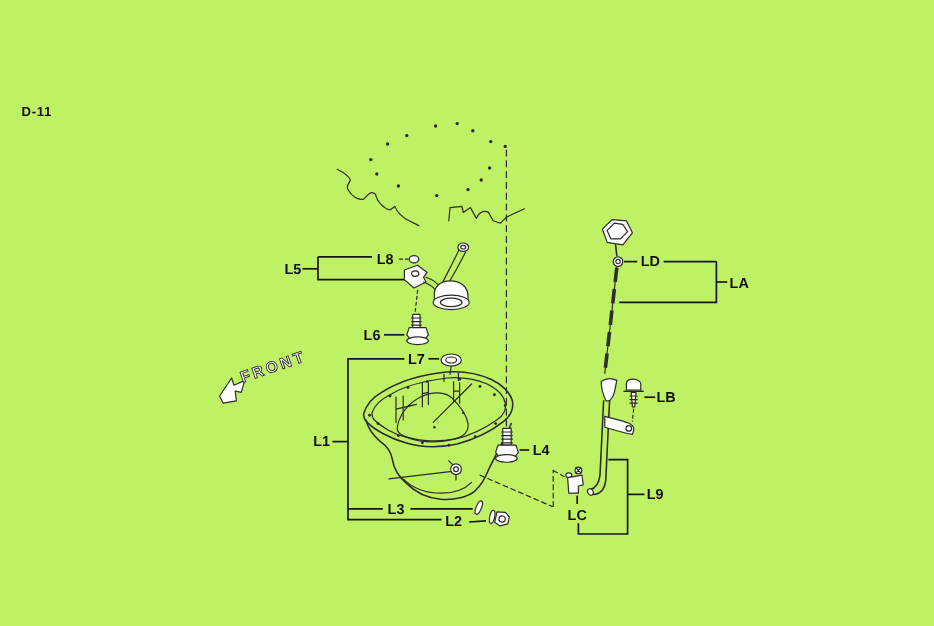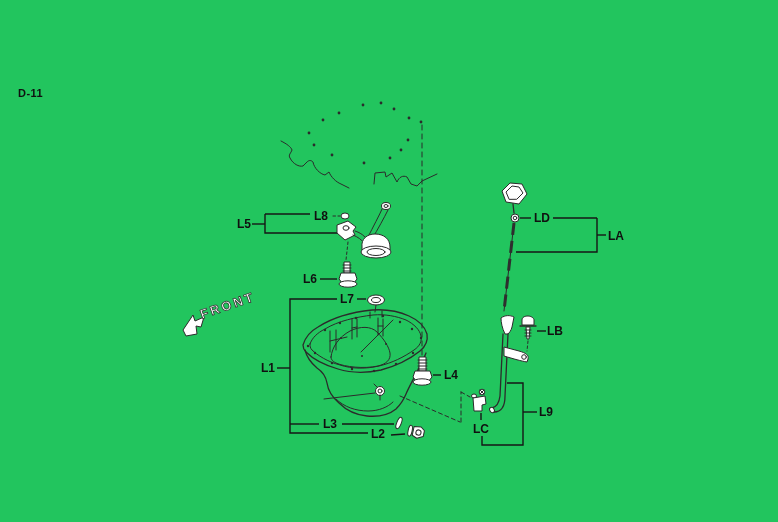--- a/index.html
+++ b/index.html
@@ -1,16 +1,16 @@
 <!DOCTYPE html>
 <html><head>
 <meta charset="utf-8">
 <style>
   html,body{margin:0;padding:0;background:#ffffff;}
-  .stage{position:relative;width:778px;height:522px;background:#22c55e;overflow:hidden;
+  .stage{position:relative;width:778px;height:522px;background:#bef264;overflow:hidden;
          font-family:"Liberation Sans", sans-serif;}
   svg{display:block;}
   
   .ln{fill:none;stroke:#2b2b2b;stroke-width:1;stroke-linecap:round;stroke-linejoin:round;}
   .ln2{fill:none;stroke:#2b2b2b;stroke-width:1.3;stroke-linecap:round;stroke-linejoin:round;}
   
   .fw{fill:#ffffff;stroke:#2b2b2b;stroke-width:1;stroke-linejoin:round;}
   
   .lead{fill:none;stroke:#161616;stroke-width:1.4;stroke-linecap:butt;}
   .dash{stroke-dasharray:5 4;}

